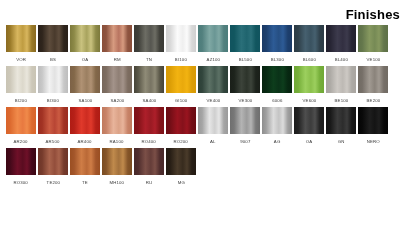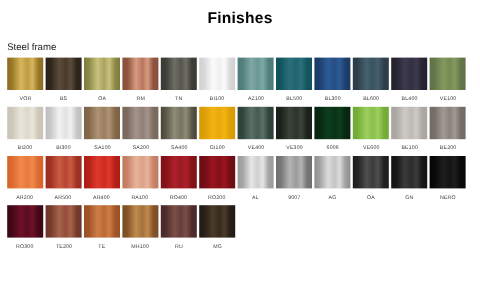--- a/index.html
+++ b/index.html
@@ -4,21 +4,21 @@
 <style>
   html,body{margin:0;padding:0;}
   body{
     width:400px;height:228px;
     background:#ffffff;
     font-family:"Liberation Sans", sans-serif;
     overflow:hidden;
     position:relative;
   }
   .page-title{
-    text-align:center;
+    text-align:right;
     font-size:13px;
     font-weight:bold;
     color:#000000;
     letter-spacing:0.2px;
     margin:0;
     padding-top:8px;
     line-height:14px;
   }
   .section-label{
     font-size:8px;
@@ -64,21 +64,20 @@
     transform:scale(1.55);
   }
 </style>
 </head>
 <body>
 
 <div>
 
   <div class="page-title">Finishes</div>
 
-  <div class="section-label">Steel frame</div>
 
   <div class="grid" id="swatch-grid">
       <div class="row">
         <div class="cell">
           <div class="swatch" style="background: linear-gradient(90deg, rgb(138, 106, 33) 0%, rgb(154, 122, 40) 14%, rgb(216, 182, 94) 38%, rgb(191, 156, 65) 56%, rgb(216, 182, 94) 70%, rgb(154, 122, 40) 86%, rgb(138, 106, 33) 100%);"></div>
           <div class="cell-label">VOR</div>
         </div>
         <div class="cell">
           <div class="swatch" style="background: linear-gradient(90deg, rgb(42, 33, 26) 0%, rgb(47, 37, 28) 14%, rgb(93, 76, 60) 38%, rgb(73, 58, 44) 56%, rgb(93, 76, 60) 70%, rgb(47, 37, 28) 86%, rgb(42, 33, 26) 100%);"></div>
           <div class="cell-label">BS</div>

